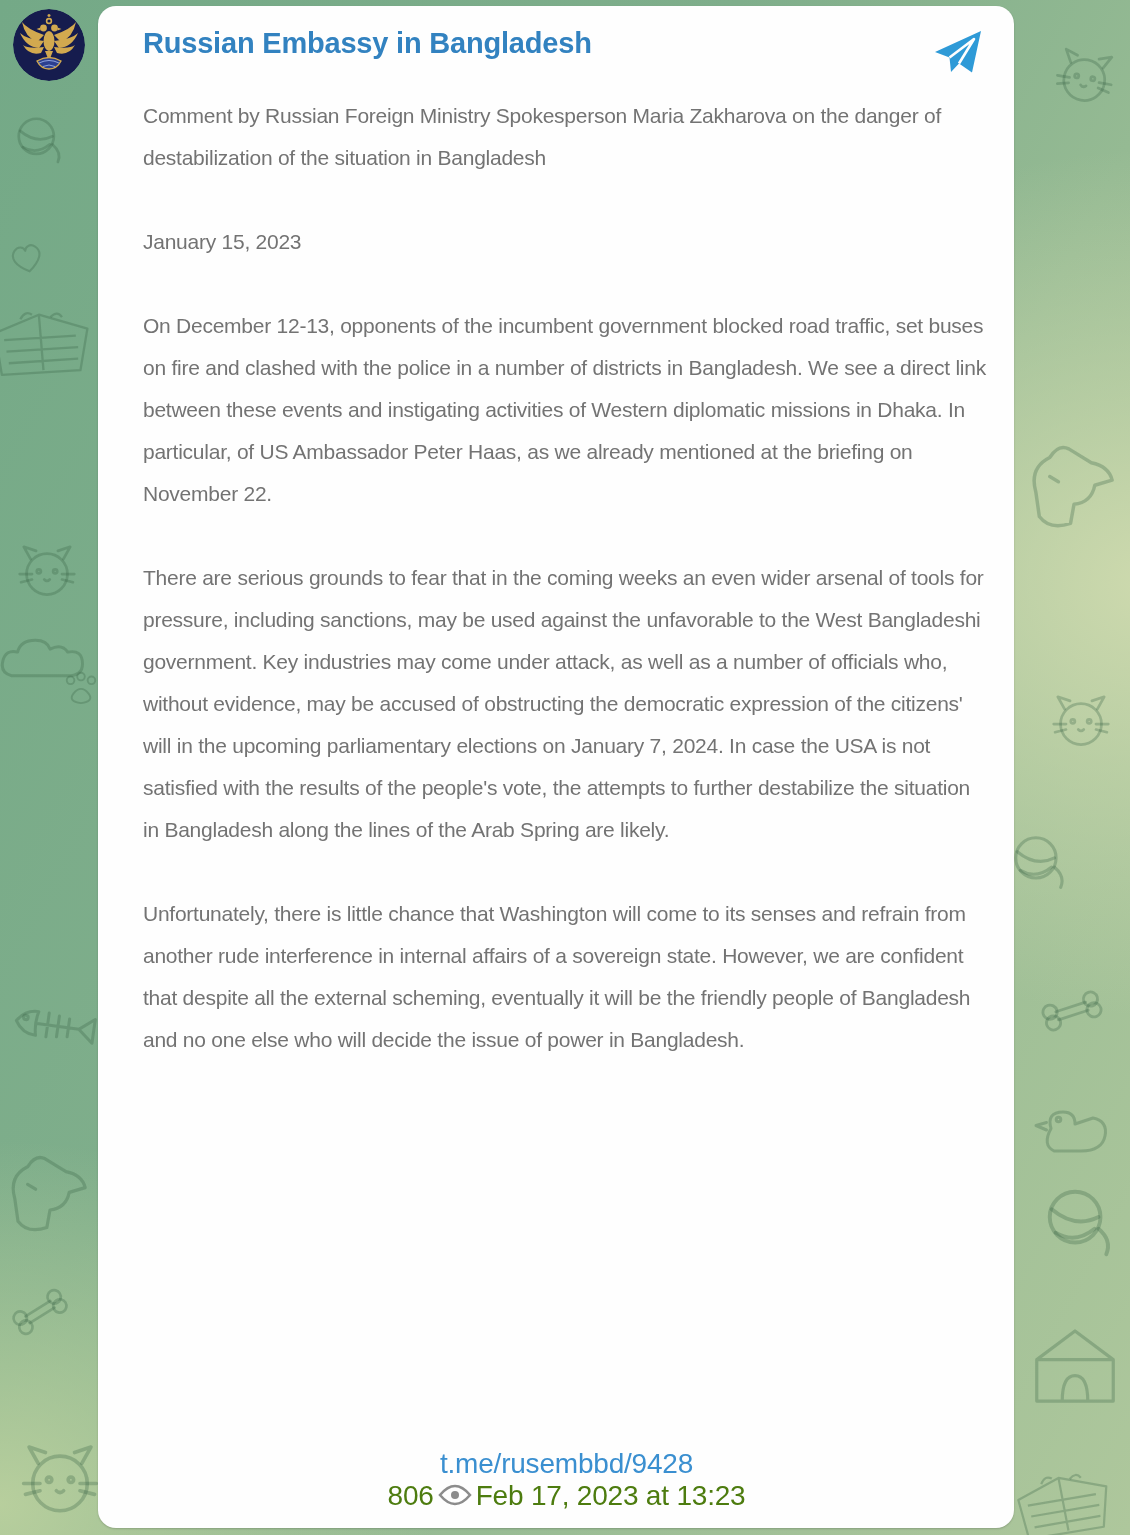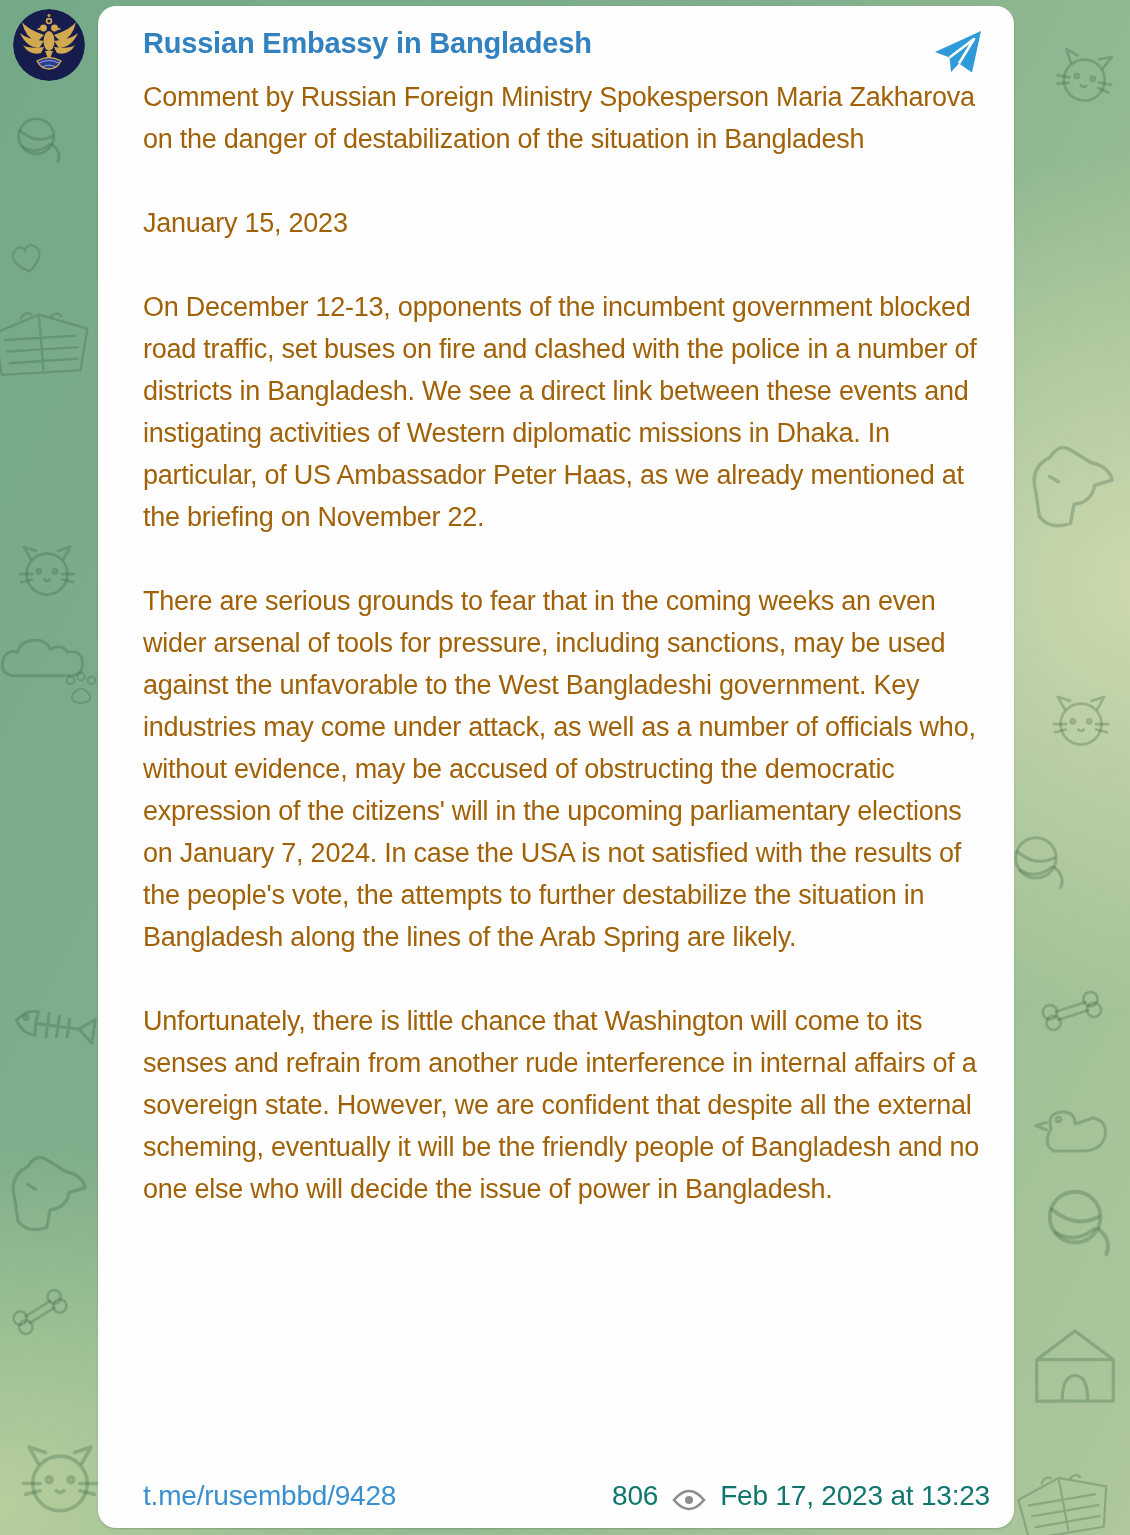--- a/index.html
+++ b/index.html
@@ -23,29 +23,29 @@
   .avatar{
     position:absolute;left:13px;top:9px;width:72px;height:72px;border-radius:50%;
     overflow:hidden;cursor:pointer;
   }
   .msg-header{display:flex;justify-content:space-between;align-items:flex-start;}
   .channel-name{
     font-size:29px;font-weight:bold;line-height:34px;letter-spacing:-.2px;
     cursor:pointer;
   }
   .plane{flex:0 0 auto;margin:2px 6px 0 0;}
-  .msg-body{margin-top:0;font-size:27px;line-height:42px;letter-spacing:-.25px;color:#a16207;max-width:847px;}
+  .msg-body{margin-top:19px;font-size:21px;line-height:42px;letter-spacing:-.25px;color:#737373;max-width:847px;}
   .msg-body p{margin:0 0 42px 0;}
   .msg-body p:last-child{margin-bottom:0;}
   .msg-footer{
     margin-top:auto;padding-top:18px;display:flex;align-items:center;
-    justify-content:space-between;font-size:28px;
+    justify-content:space-between;font-size:28px;flex-direction:column;
   }
   .footer-link{text-decoration:none;cursor:pointer;letter-spacing:-.2px;}
-  .footer-meta{display:flex;align-items:flex-end;gap:14px;color:#0f766e;letter-spacing:-.2px;}
+  .footer-meta{display:flex;align-items:flex-start;gap:4px;color:#4d7c0f;letter-spacing:-.2px;}
   .eye-icon{display:inline-block;margin-top:3px;}
 </style>
 </head>
 <body>
 
 <div class="bg-doodles">
   <svg width="0" height="0" style="position:absolute">
     <defs>
       <symbol id="d-yarn" viewBox="0 0 40 40" fill="none" stroke="currentColor" stroke-width="2" stroke-linecap="round">
         <circle cx="18" cy="18" r="13"></circle>

